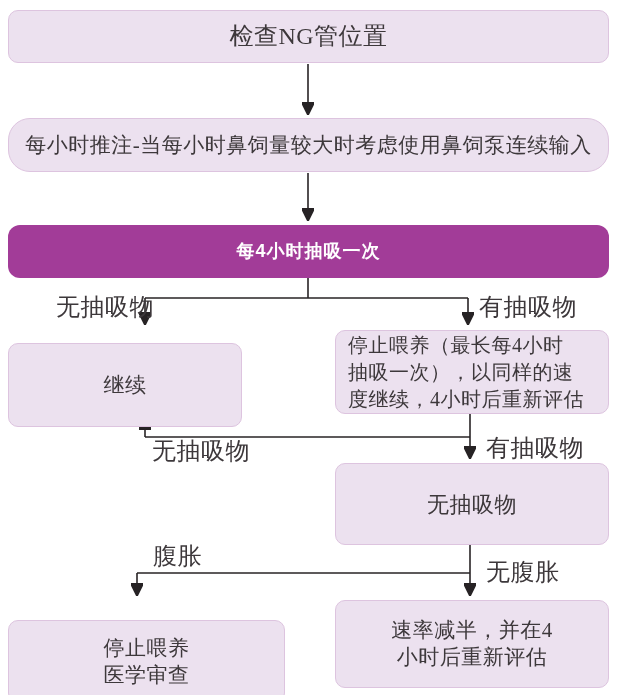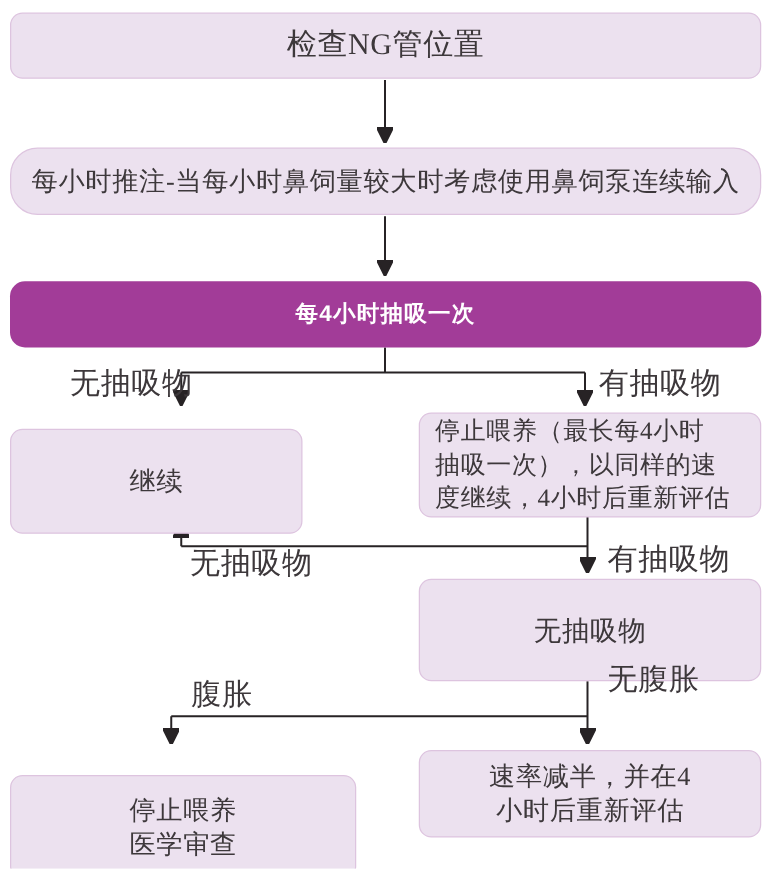--- a/index.html
+++ b/index.html
@@ -128,25 +128,25 @@
   </div>
 
   <span class="edge-label" style="left:152px; top:441px;">无抽吸物</span>
   <span class="edge-label" style="left:486px; top:438px;">有抽吸物</span>
 
   <div class="box" style="left:335px; top:463px; width:274px; height:82px; font-size:22px;">
     <span>无抽吸物</span>
   </div>
 
   <span class="edge-label" style="left:153px; top:546px;">腹胀</span>
-  <span class="edge-label" style="left:486px; top:534px;">无腹胀</span>
+  <span class="edge-label" style="left:486px; top:562px;">无腹胀</span>
 
   <div class="box" style="left:8px; top:600px; width:277px; height:83px;margin-top:20px;">
     <div>停止喂养</div>
     <div>医学审查</div>
   </div>
 
-  <div class="box" style="left:335px; top:600px; width:274px; height:70px;">
+  <div class="box" style="left:335px; top:600px; width:274px; height:88px;">
     <div>速率减半，并在4</div>
     <div>小时后重新评估</div>
   </div>
 
 </div>
 
 </body></html>

